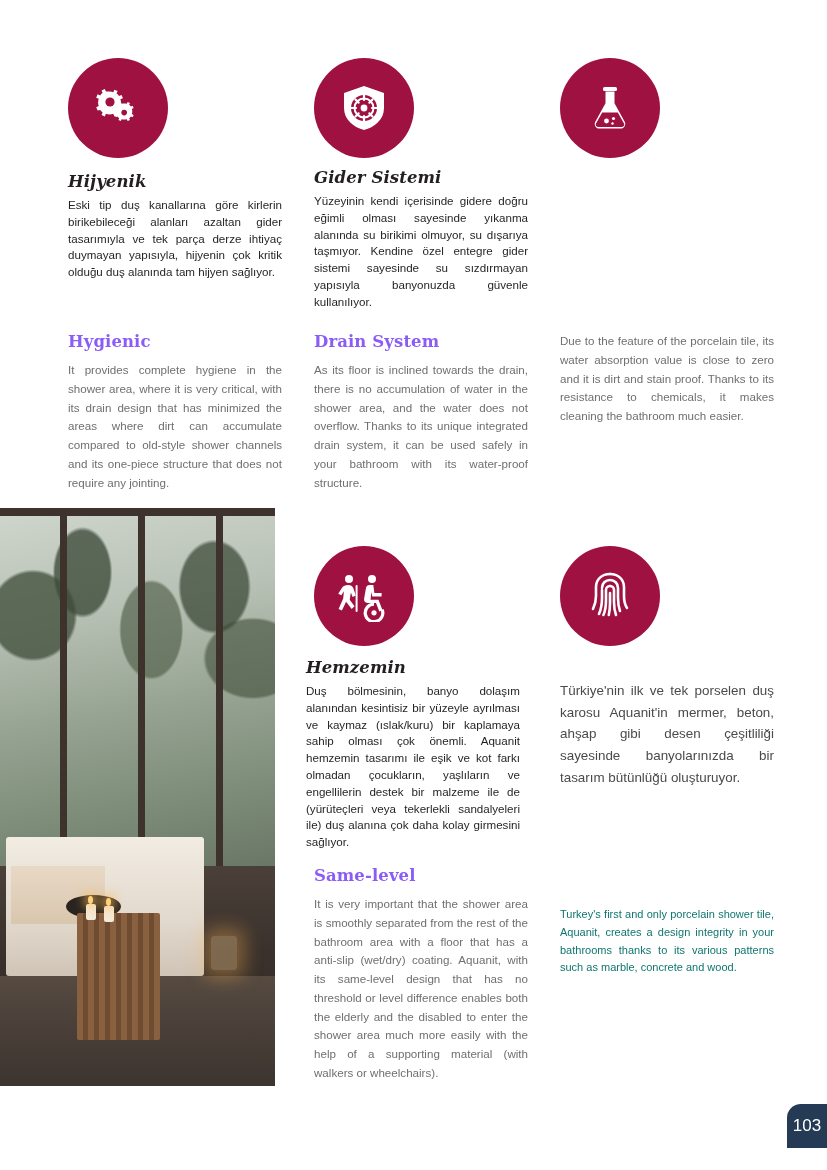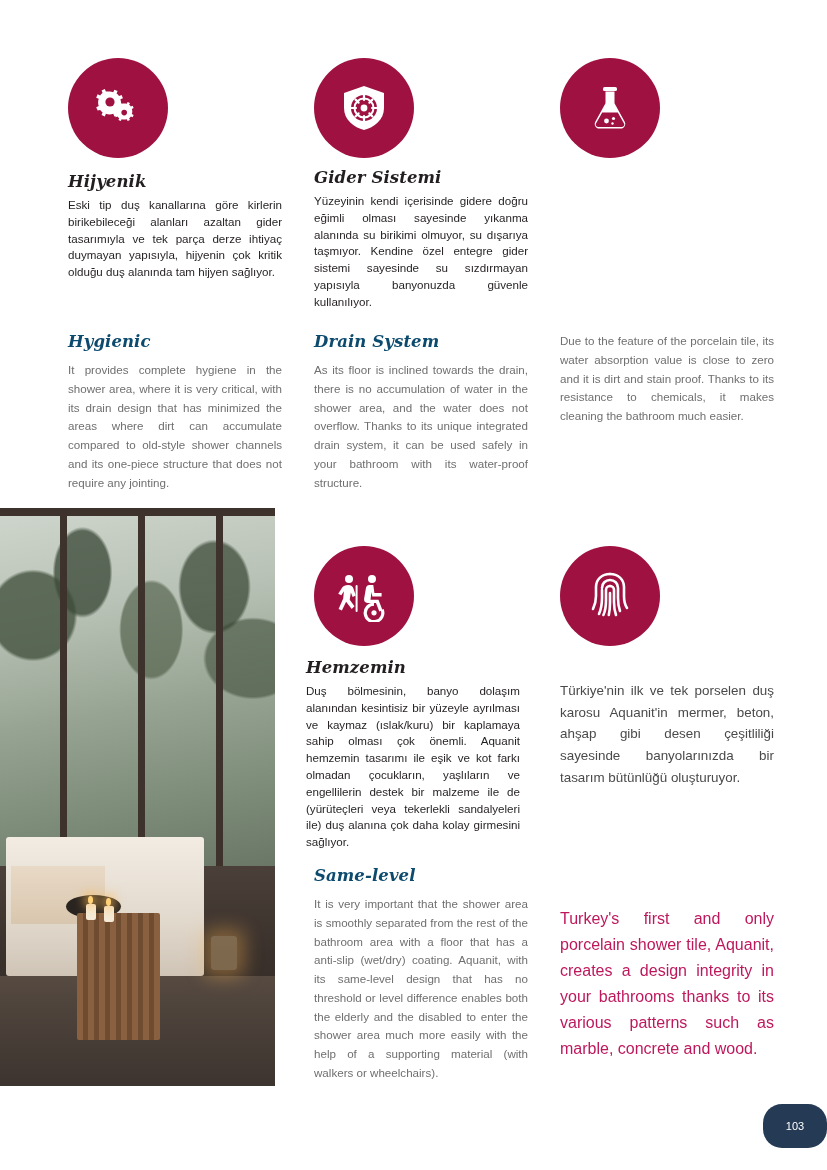--- a/index.html
+++ b/index.html
@@ -49,45 +49,44 @@
   }
   .body-tr {
     font-size: 11.6px;
     line-height: 1.45;
     color: #231f20;
     margin: 0;
     text-align: justify;
   }
   .heading-en {
     font-family: "DejaVu Serif", serif;
-    font-style: italic;
     font-weight: bold;
     font-size: 16.5px;
-    color: #0c4a6e;
+    color: #8b5cf6;
     margin: 0 0 10px 0;
     letter-spacing: 0.1px;
   }
   .body-en {
     font-size: 11.6px;
     line-height: 1.62;
     color: #6f6f6f;
     margin: 0;
     text-align: justify;
   }
   .body-grey-lg {
     font-size: 13.4px;
     line-height: 1.62;
     color: #4a4a4a;
     margin: 0;
     text-align: justify;
   }
   .body-grey-lg2 {
-    font-size: 16px;
+    font-size: 11px;
     line-height: 1.62;
-    color: #be185d;
+    color: #0f766e;
     margin: 0;
     text-align: justify;
   }
 
   
   .photo {
     position: absolute;
     left: 0;
     top: 508px;
     width: 275px;
@@ -157,30 +156,29 @@
     background: rgba(255, 210, 140, .35);
     border-radius: 3px;
     box-shadow: 0 0 18px 8px rgba(255,180,80,.35);
   }
 
   
   .page-tab {
     position: absolute;
     right: 0;
     bottom: 22px;
-    width: 64px;
+    width: 40px;
     height: 44px;
     background: #243a55;
     color: #ffffff;
-    font-size: 11px;
+    font-size: 17px;
     display: flex;
     align-items: center;
     justify-content: center;
     border-top-left-radius: 14px;
-    border-radius: 19px;
   }
 </style>
 </head>
 <body>
 
 <div class="page">
 
   <div class="icon-circle" style="left:68px; top:58px;">
     <svg width="52" height="52" viewBox="0 0 52 52" aria-hidden="true">
       <g fill="#ffffff">

